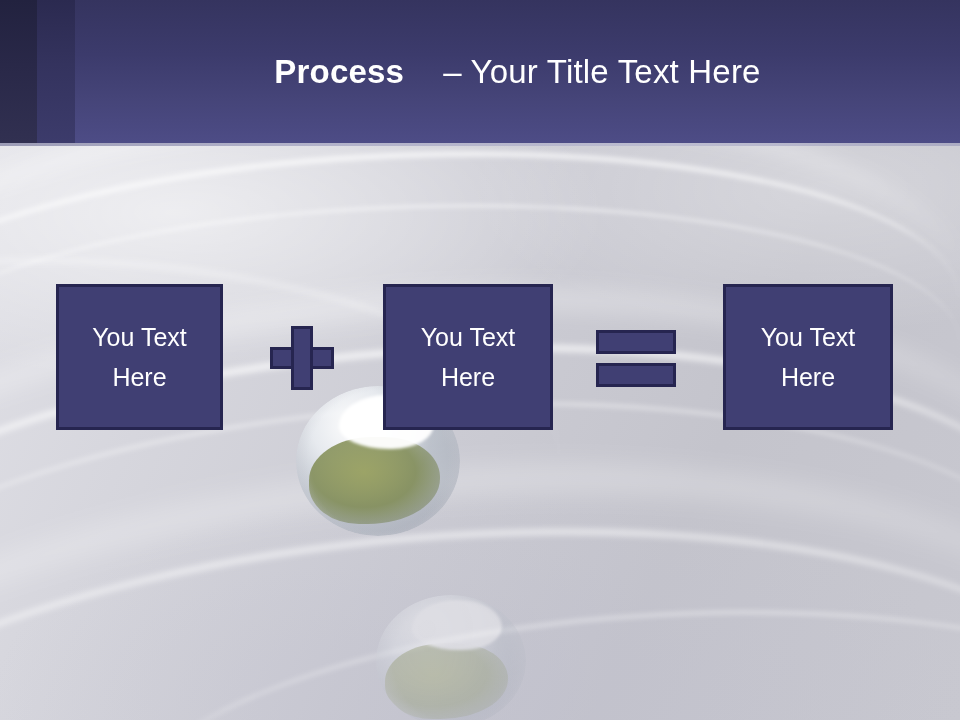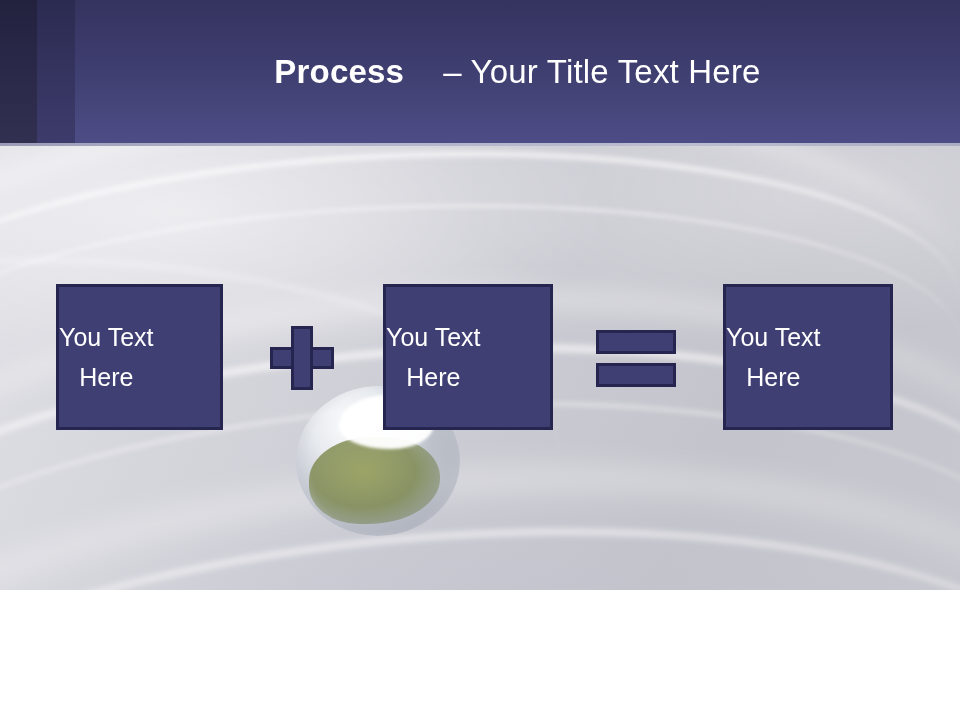--- a/index.html
+++ b/index.html
@@ -7,21 +7,21 @@
     padding: 0;
     background: #ffffff;
   }
   body {
     font-family: "Liberation Sans", sans-serif;
   }
 
   .slide {
     position: relative;
     width: 960px;
-    height: 590px;
+    height: 720px;
     overflow: hidden;
     background: #c9c9d1;
     text-decoration: underline;
   }
 
   
   .bg-photo {
     position: absolute;
     left: 0;
     top: 143px;
@@ -147,20 +147,21 @@
   .title-text .light  { font-weight: 400; margin-left: 39px; }
 
   
   .proc-box {
     position: absolute;
     box-sizing: border-box;
     background: #403F73;
     border: 3px solid #262550;
     display: flex;
     align-items: center;
+    justify-content: center;
     text-align: center;
     color: #ffffff;
     font-size: 25px;
     line-height: 1.62;
     font-weight: 400;
   }
   .proc-box.b1 { left: 56px;  top: 284px; width: 167px; height: 146px; }
   .proc-box.b2 { left: 383px; top: 284px; width: 170px; height: 146px; }
   .proc-box.b3 { left: 723px; top: 284px; width: 170px; height: 146px; }
   .proc-box .lbl { display: block; }

